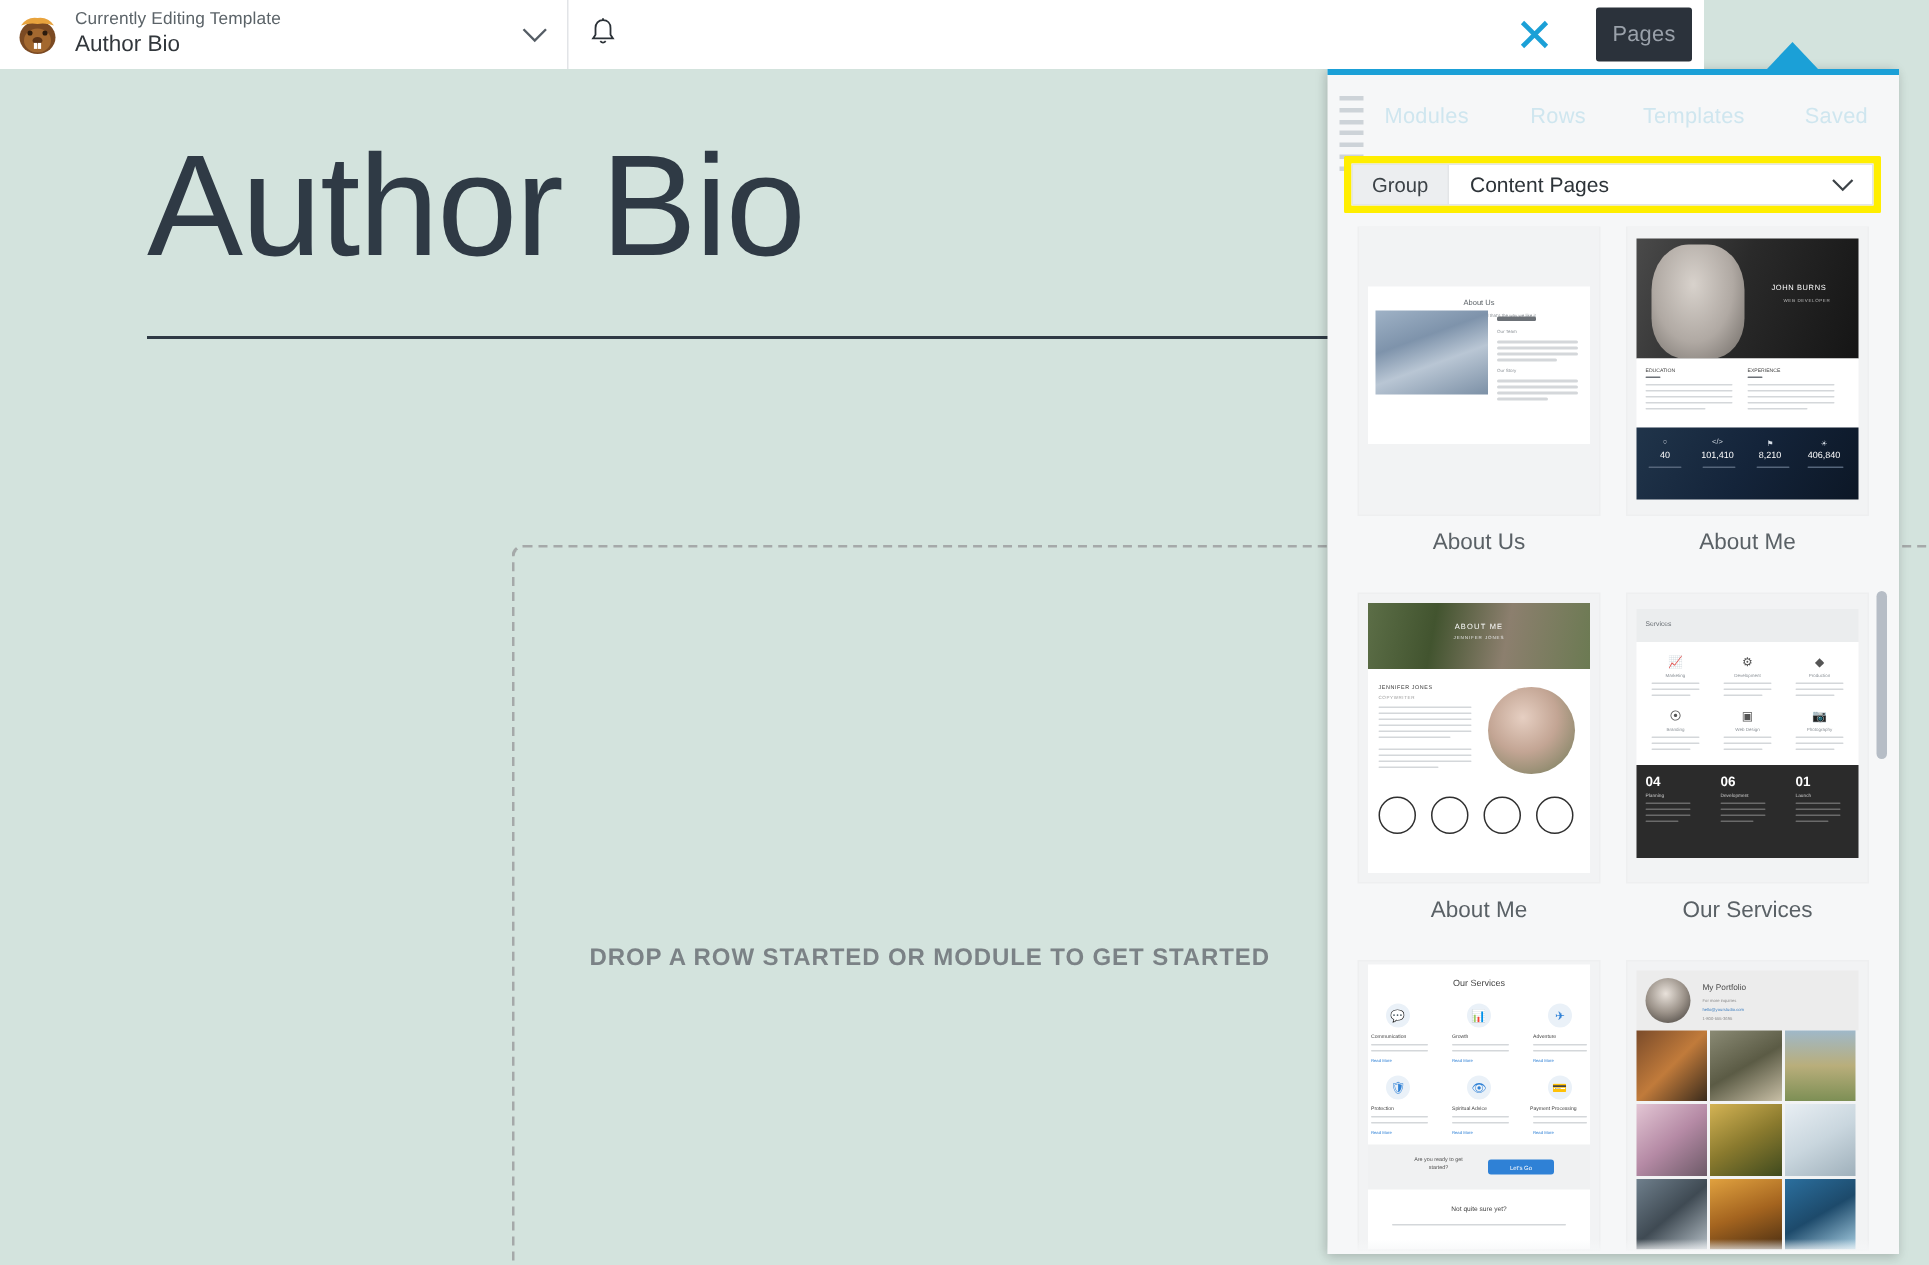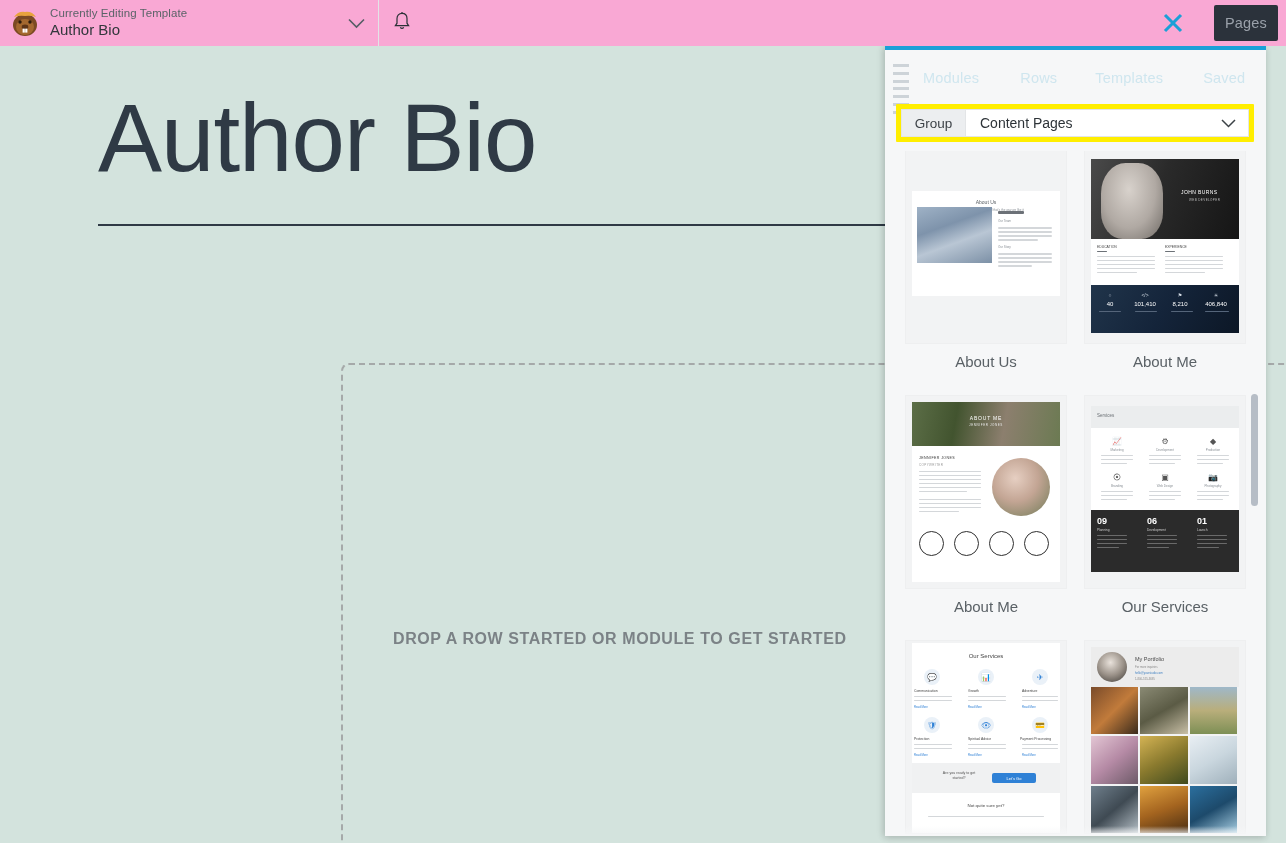--- a/index.html
+++ b/index.html
@@ -4,22 +4,22 @@
 <style>
   html,body{margin:0;padding:0;}
   body{
     width:1286px;height:843px;overflow:hidden;position:relative;
     font-family:"Liberation Sans", sans-serif;
     background:#d3e3dd;
   }
 
   
   #topbar{
-    position:absolute;left:0;top:0;width:1286px;height:46px;
-    background:#f9a8d4;
+    position:absolute;left:0;top:0;width:1136px;height:46px;
+    background:#ffffff;
     box-sizing:border-box;
     z-index:40;
   }
   #topbar-left{
     position:absolute;left:0;top:0;width:379px;height:46px;
     border-right:1px solid #e2e4e7;
     box-sizing:border-box;
     display:flex;align-items:center;
   }
   .beaver-logo{
@@ -457,21 +457,21 @@
             <div class="mk tny" style="left:62px;top:88px;width:36px;text-align:center;">Web Design</div>
             <div class="mk ln" style="left:64px;top:95px;width:32px;height:1.2px;"></div>
             <div class="mk ln" style="left:64px;top:99px;width:32px;height:1.2px;"></div>
             <div class="mk ln" style="left:64px;top:103px;width:26px;height:1.2px;"></div>
             <div class="mk svcico" style="left:110px;top:77px;width:36px;">📷</div>
             <div class="mk tny" style="left:110px;top:88px;width:36px;text-align:center;">Photography</div>
             <div class="mk ln" style="left:112px;top:95px;width:32px;height:1.2px;"></div>
             <div class="mk ln" style="left:112px;top:99px;width:32px;height:1.2px;"></div>
             <div class="mk ln" style="left:112px;top:103px;width:26px;height:1.2px;"></div>
             <div class="mk os-dark"></div>
-            <div class="mk osnum" style="left:12px;top:120px;">09</div>
+            <div class="mk osnum" style="left:12px;top:120px;">04</div>
             <div class="mk" style="left:12px;top:132px;font-size:3.2px;color:#ccc;">Planning</div>
             <div class="mk ln" style="left:12px;top:139px;width:30px;height:1.2px;background:#6a6a6a;"></div>
             <div class="mk ln" style="left:12px;top:143px;width:30px;height:1.2px;background:#6a6a6a;"></div>
             <div class="mk ln" style="left:12px;top:147px;width:30px;height:1.2px;background:#6a6a6a;"></div>
             <div class="mk ln" style="left:12px;top:151px;width:22px;height:1.2px;background:#6a6a6a;"></div>
             <div class="mk osnum" style="left:62px;top:120px;">06</div>
             <div class="mk" style="left:62px;top:132px;font-size:3.2px;color:#ccc;">Development</div>
             <div class="mk ln" style="left:62px;top:139px;width:30px;height:1.2px;background:#6a6a6a;"></div>
             <div class="mk ln" style="left:62px;top:143px;width:30px;height:1.2px;background:#6a6a6a;"></div>
             <div class="mk ln" style="left:62px;top:147px;width:30px;height:1.2px;background:#6a6a6a;"></div>

